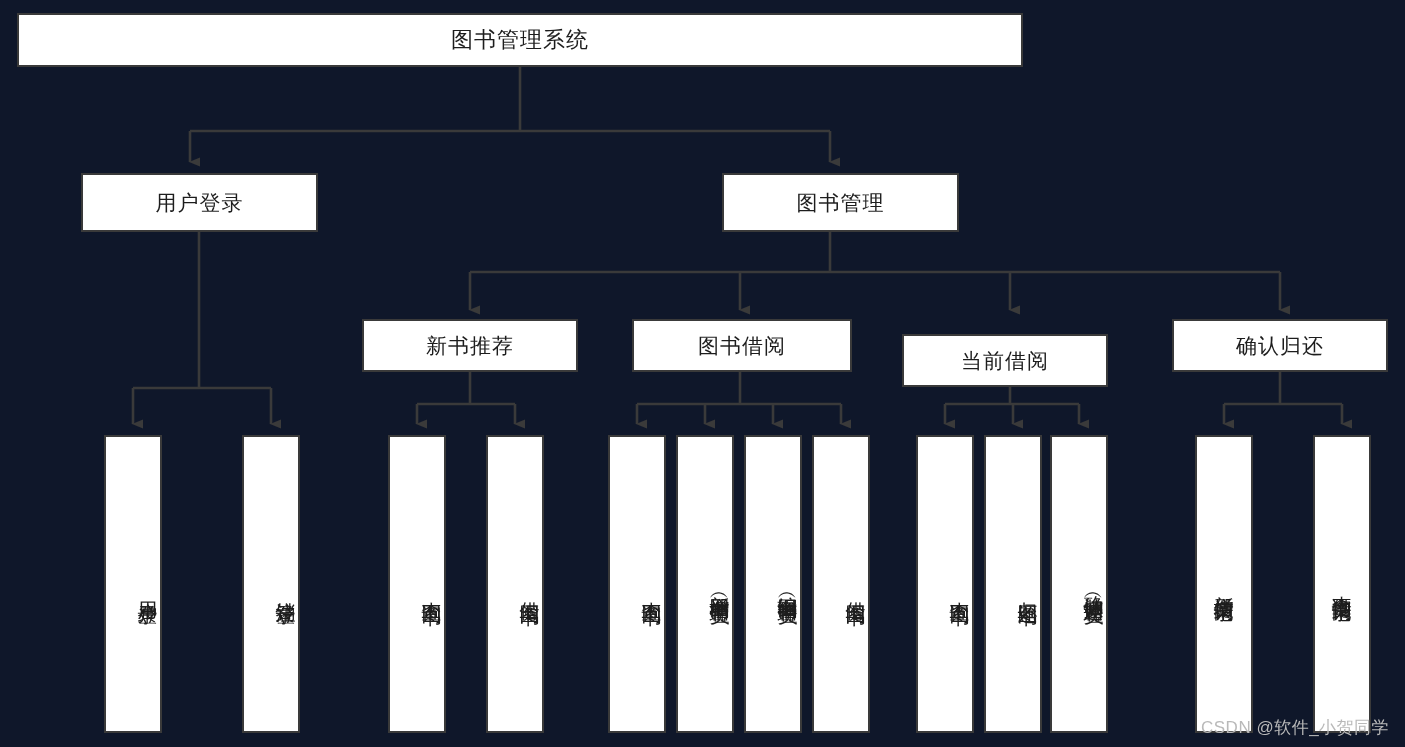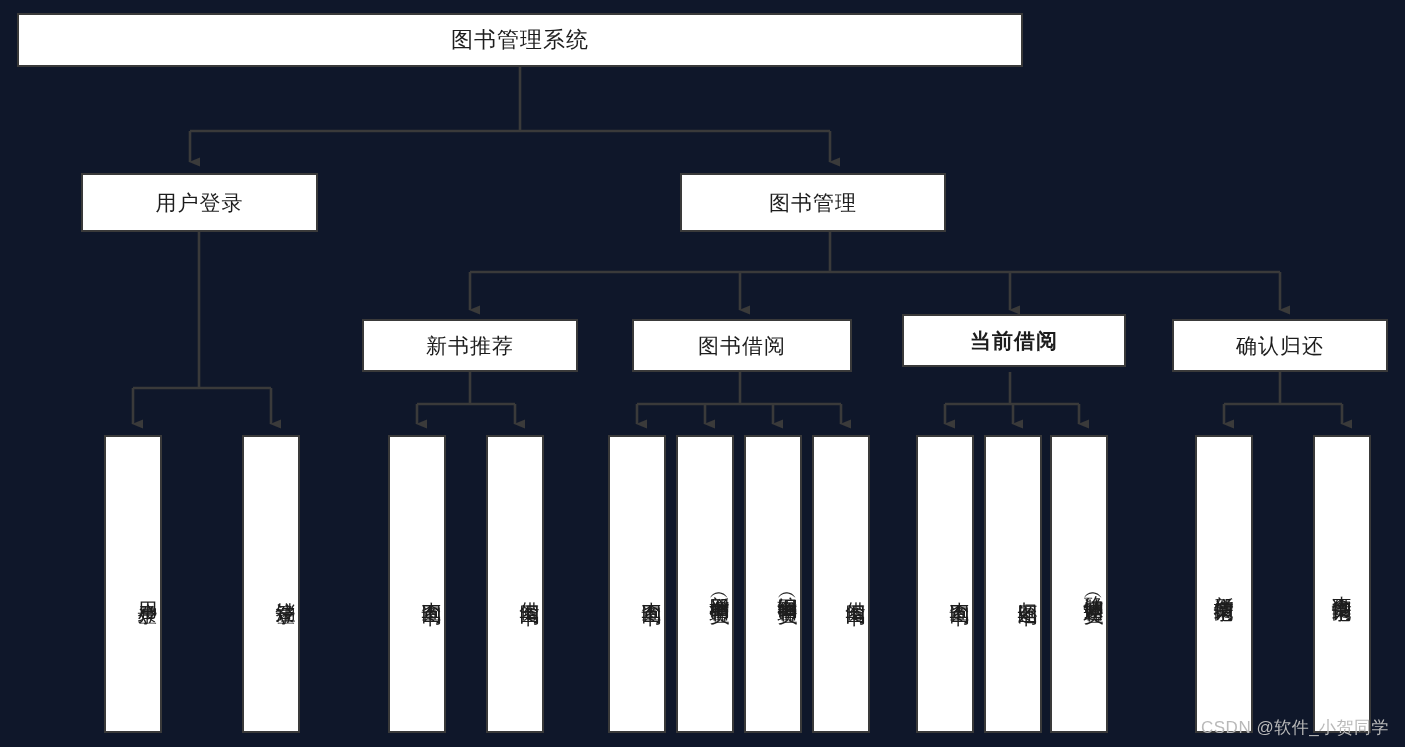--- a/index.html
+++ b/index.html
@@ -121,25 +121,25 @@
       <path d="M1280,372 L1280,404"></path>
       <path d="M1224,404 L1342,404"></path>
       <path d="M1224,404 L1224,424" marker-end="url(#arrow)"></path>
       <path d="M1342,404 L1342,424" marker-end="url(#arrow)"></path>
     </g>
   </svg>
 
   <div class="node horiz root" style="left:17px; top:13px; width:1006px; height:54px;">图书管理系统</div>
 
   <div class="node horiz" style="left:81px; top:173px; width:237px; height:59px;">用户登录</div>
-  <div class="node horiz" style="left:680px; top:173px; width:266px; height:59px;">图书管理</div>
+  <div class="node horiz" style="left:722px; top:173px; width:237px; height:59px;">图书管理</div>
 
   <div class="node horiz" style="left:362px; top:319px; width:216px; height:53px;">新书推荐</div>
   <div class="node horiz" style="left:632px; top:319px; width:220px; height:53px;">图书借阅</div>
-  <div class="node horiz" style="left:902px; top:314px; width:224px; height:53px;font-weight:bold;">当前借阅</div>
+  <div class="node horiz" style="left:902px; top:334px; width:206px; height:53px;">当前借阅</div>
   <div class="node horiz" style="left:1172px; top:319px; width:216px; height:53px;">确认归还</div>
 
   <div class="node vert" style="left:104px; top:435px; width:58px; height:298px;">用户登录</div>
   <div class="node vert" style="left:242px; top:435px; width:58px; height:298px;">注销登录</div>
 
   <div class="node vert" style="left:388px; top:435px; width:58px; height:298px;">查询图书</div>
   <div class="node vert" style="left:486px; top:435px; width:58px; height:298px;">借阅图书</div>
 
   <div class="node vert" style="left:608px; top:435px; width:58px; height:298px;">查询图书</div>
   <div class="node vert topalign" style="left:676px; top:435px; width:58px; height:298px;">新增图书（管理员）</div>

